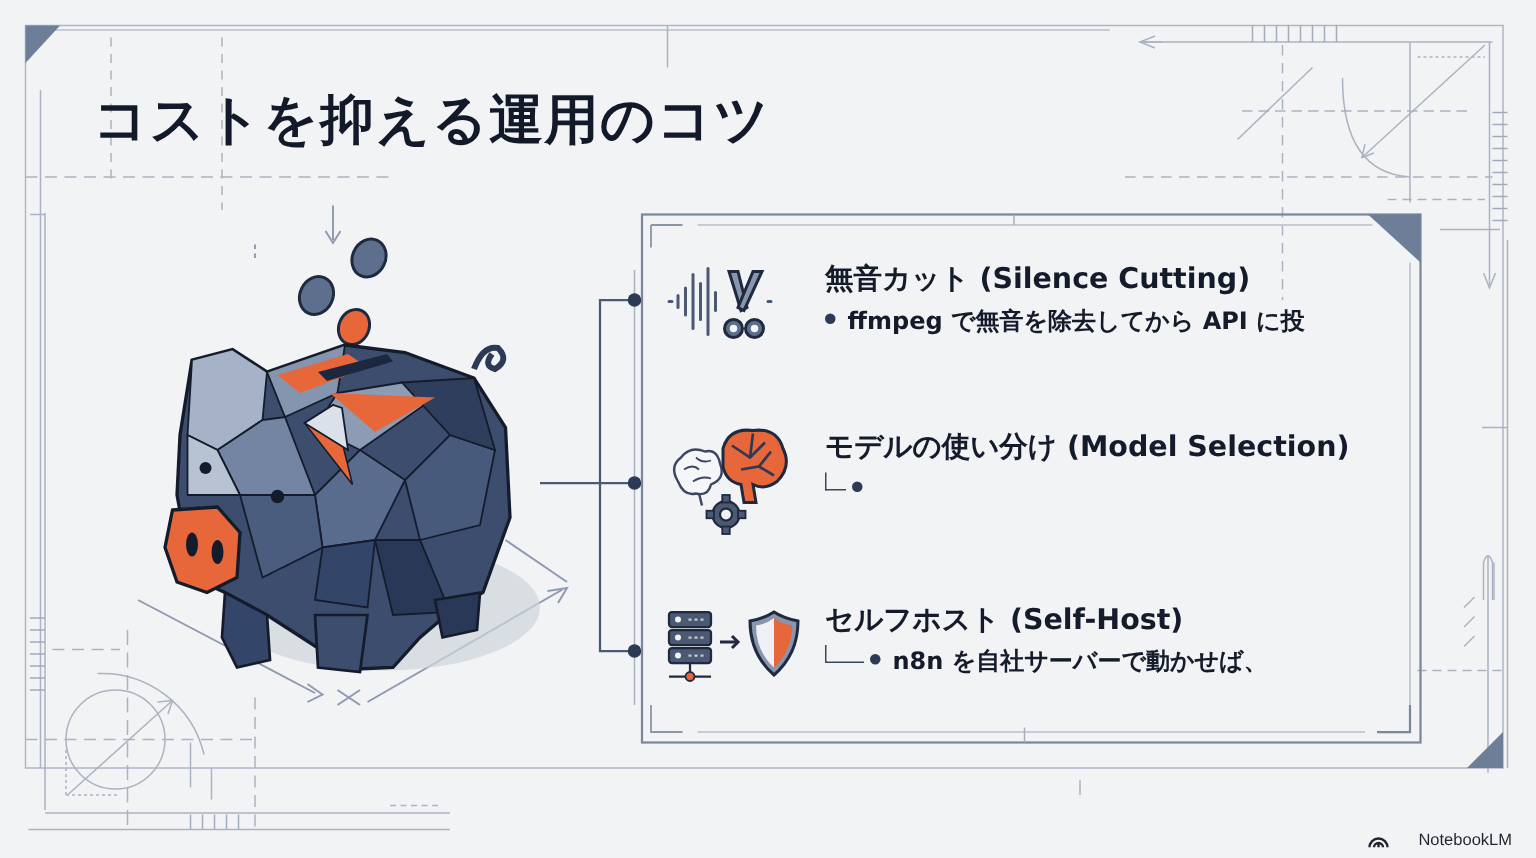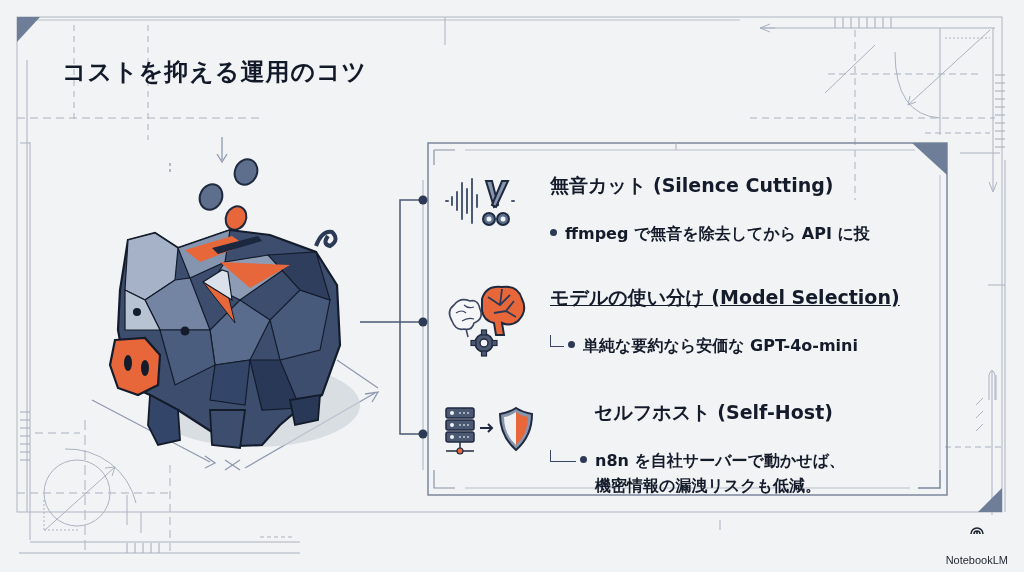--- a/index.html
+++ b/index.html
@@ -1,41 +1,41 @@
 <!DOCTYPE html>
 <html><head>
 <meta charset="utf-8">
 <style>
   * { box-sizing: border-box; margin: 0; padding: 0; }
   html, body { width: 1024px; height: 572px; overflow: hidden; background: #f2f3f5; }
   body { position: relative; font-family: "DejaVu Sans", "Liberation Sans", sans-serif; color: #141c2b; }
   .bg-svg { position: absolute; left: 0; top: 0; width: 1024px; height: 572px; }
   .title {
     position: absolute; left: 62px; top: 56px;
-    font-size: 24px; font-weight: bold; color: #121a2a; letter-spacing: 1px;
+    font-size: 36px; font-weight: bold; color: #121a2a; letter-spacing: 1px;
     font-family: "DejaVu Sans", sans-serif;
   }
   .panel {
     position: absolute; left: 428px; top: 143px; width: 519px; height: 260px;
   }
   .item { position: absolute; left: 0; width: 100%; }
   .item-icon { position: absolute; left: 16px; }
   .item-title {
     position: absolute; left: 122px; font-size: 19px; font-weight: bold; color: #141c2b;
     white-space: nowrap;
   }
   .item-body {
     position: absolute; left: 122px; font-size: 16px; font-weight: bold; color: #141c2b;
-    line-height: 25px; white-space: nowrap; margin-top: 20px;
+    line-height: 25px; white-space: nowrap;
   }
   .bullet { display: inline-block; width: 7px; height: 7px; border-radius: 50%; background: #2c3a55; vertical-align: middle; margin-right: 8px; position: relative; top: -2px; }
   .corner-mark { display:inline-block; width: 14px; height: 12px; border-left: 1.5px solid #3a4660; border-bottom: 1.5px solid #3a4660; margin-right: 4px; position: relative; top: -4px; }
   .brand {
     position: absolute; right: 16px; bottom: 6px; font-size: 11px; color: #1f2530;
-    font-family: "Liberation Sans", sans-serif; display: flex; align-items: center; gap: 20px; flex-direction: column;
+    font-family: "Liberation Sans", sans-serif; display: flex; align-items: center; gap: 20px;
   }
 </style>
 </head>
 <body>
 
 <svg class="bg-svg" viewBox="0 0 1024 572">
   <g fill="none" stroke="#aab3c1" stroke-width="1">
 
     <rect x="17" y="17" width="985" height="495" stroke="#aeb7c4"></rect>
     <line x1="17" y1="20" x2="740" y2="20" stroke="#b8c0cc"></line>
@@ -259,23 +259,23 @@
           <circle r="4" fill="#f2f3f5" stroke="#1f2a40" stroke-width="1.5"></circle>
           <g fill="#4b5973" stroke="#1f2a40" stroke-width="1.2">
             <rect x="-2.5" y="-13" width="5" height="5"></rect>
             <rect x="-2.5" y="8" width="5" height="5"></rect>
             <rect x="-13" y="-2.5" width="5" height="5"></rect>
             <rect x="8" y="-2.5" width="5" height="5"></rect>
           </g>
         </g>
       </svg>
     </div>
-    <div class="item-title" style="top:2px;text-decoration:underline;">モデルの使い分け (Model Selection)</div>
+    <div class="item-title" style="top:2px;">モデルの使い分け (Model Selection)</div>
     <div class="item-body" style="top:30px;">
-      <div><span class="corner-mark"></span><span class="bullet"></span><span>単純な要約なら安価な GPT-4o-mini</span></div>
+      <div><span class="corner-mark"></span><span class="bullet"></span></div>
     </div>
   </div>
 
   <div class="item" style="top:255px;">
     <div class="item-icon" style="top:8px;">
       <svg width="100" height="56" viewBox="0 0 100 56">
         <g fill="#4b5973" stroke="#1f2a40" stroke-width="1.5">
           <rect x="2" y="2" width="28" height="10" rx="2"></rect>
           <rect x="2" y="14" width="28" height="10" rx="2"></rect>
           <rect x="2" y="26" width="28" height="10" rx="2"></rect>
@@ -295,24 +295,23 @@
         <circle cx="16" cy="45" r="3" fill="#e8673a" stroke="#1f2a40" stroke-width="1.2"></circle>
         <g stroke="#1f2a40" stroke-width="2" fill="none">
           <line x1="36" y1="22" x2="48" y2="22"></line>
           <polyline points="44,18 48,22 44,26"></polyline>
         </g>
         <path d="M 56 8 Q 66 6 72 2 Q 78 6 88 8 Q 88 30 72 44 Q 56 30 56 8 Z" fill="#8795ad" stroke="#1f2a40" stroke-width="2"></path>
         <path d="M 60 11 Q 67 10 72 6 L 72 39 Q 60 28 60 11 Z" fill="#eef0f3"></path>
         <path d="M 72 6 Q 77 10 84 11 Q 84 28 72 39 Z" fill="#e8673a"></path>
       </svg>
     </div>
-    <div class="item-title" style="top:2px;margin-left:44px;">セルフホスト (Self-Host)</div>
+    <div class="item-title" style="top:2px;">セルフホスト (Self-Host)</div>
     <div class="item-body" style="top:30px;">
       <div><span class="corner-mark" style="width:26px;"></span><span class="bullet"></span><span>n8n を自社サーバーで動かせば、</span></div>
-      <div style="padding-left:45px;">機密情報の漏洩リスクも低減。</div>
     </div>
   </div>
 </div>
 
 <div class="brand">
   <svg width="14" height="10" viewBox="0 0 14 10">
     <path d="M1 10 A6 6 0 0 1 13 10 M4 10 A3 3 0 0 1 10 10 M7 10 L7 7" stroke="#1f2530" stroke-width="1.6" fill="none"></path>
   </svg>
   <span>NotebookLM</span>
 </div>

